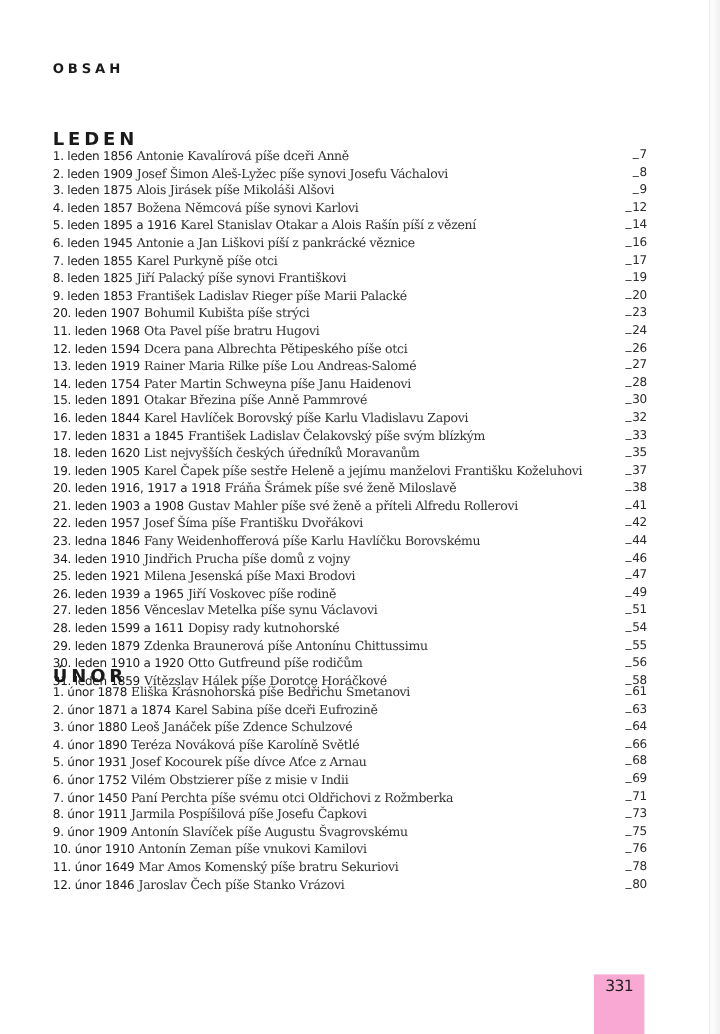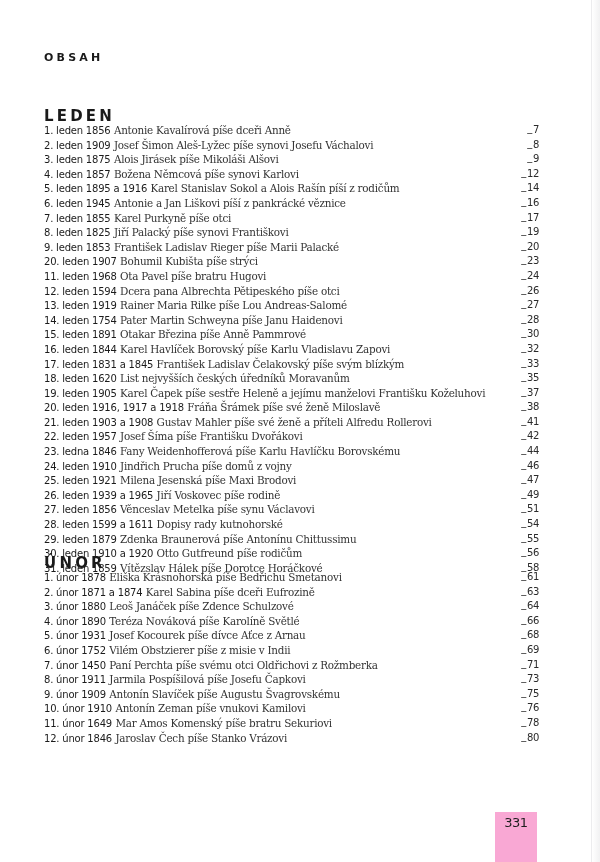--- a/index.html
+++ b/index.html
@@ -60,40 +60,40 @@
 
 <div class="heading obsah">OBSAH</div>
 
 <div class="section" id="leden">
   <div class="month">LEDEN</div>
   <div class="entries">
       <div class="entry"><span class="date">1. leden 1856</span> <span class="title">Antonie Kavalírová píše dceři Anně</span><span class="page">7</span></div>
       <div class="entry"><span class="date">2. leden 1909</span> <span class="title">Josef Šimon Aleš-Lyžec píše synovi Josefu Váchalovi</span><span class="page">8</span></div>
       <div class="entry"><span class="date">3. leden 1875</span> <span class="title">Alois Jirásek píše Mikoláši Alšovi</span><span class="page">9</span></div>
       <div class="entry"><span class="date">4. leden 1857</span> <span class="title">Božena Němcová píše synovi Karlovi</span><span class="page">12</span></div>
-      <div class="entry"><span class="date">5. leden 1895 a 1916</span> <span class="title">Karel Stanislav Sokol a Alois Rašín píší z rodičům</span><span class="page">14</span></div>
+      <div class="entry"><span class="date">5. leden 1895 a 1916</span> <span class="title">Karel Stanislav Otakar a Alois Rašín píší z vězení</span><span class="page">14</span></div>
       <div class="entry"><span class="date">6. leden 1945</span> <span class="title">Antonie a Jan Liškovi píší z pankrácké věznice</span><span class="page">16</span></div>
       <div class="entry"><span class="date">7. leden 1855</span> <span class="title">Karel Purkyně píše otci</span><span class="page">17</span></div>
       <div class="entry"><span class="date">8. leden 1825</span> <span class="title">Jiří Palacký píše synovi Františkovi</span><span class="page">19</span></div>
       <div class="entry"><span class="date">9. leden 1853</span> <span class="title">František Ladislav Rieger píše Marii Palacké</span><span class="page">20</span></div>
       <div class="entry"><span class="date">20. leden 1907</span> <span class="title">Bohumil Kubišta píše strýci</span><span class="page">23</span></div>
       <div class="entry"><span class="date">11. leden 1968</span> <span class="title">Ota Pavel píše bratru Hugovi</span><span class="page">24</span></div>
       <div class="entry"><span class="date">12. leden 1594</span> <span class="title">Dcera pana Albrechta Pětipeského píše otci</span><span class="page">26</span></div>
       <div class="entry"><span class="date">13. leden 1919</span> <span class="title">Rainer Maria Rilke píše Lou Andreas-Salomé</span><span class="page">27</span></div>
       <div class="entry"><span class="date">14. leden 1754</span> <span class="title">Pater Martin Schweyna píše Janu Haidenovi</span><span class="page">28</span></div>
       <div class="entry"><span class="date">15. leden 1891</span> <span class="title">Otakar Březina píše Anně Pammrové</span><span class="page">30</span></div>
       <div class="entry"><span class="date">16. leden 1844</span> <span class="title">Karel Havlíček Borovský píše Karlu Vladislavu Zapovi</span><span class="page">32</span></div>
       <div class="entry"><span class="date">17. leden 1831 a 1845</span> <span class="title">František Ladislav Čelakovský píše svým blízkým</span><span class="page">33</span></div>
       <div class="entry"><span class="date">18. leden 1620</span> <span class="title">List nejvyšších českých úředníků Moravanům</span><span class="page">35</span></div>
       <div class="entry"><span class="date">19. leden 1905</span> <span class="title">Karel Čapek píše sestře Heleně a jejímu manželovi Františku Koželuhovi</span><span class="page">37</span></div>
       <div class="entry"><span class="date">20. leden 1916, 1917 a 1918</span> <span class="title">Fráňa Šrámek píše své ženě Miloslavě</span><span class="page">38</span></div>
       <div class="entry"><span class="date">21. leden 1903 a 1908</span> <span class="title">Gustav Mahler píše své ženě a příteli Alfredu Rollerovi</span><span class="page">41</span></div>
       <div class="entry"><span class="date">22. leden 1957</span> <span class="title">Josef Šíma píše Františku Dvořákovi</span><span class="page">42</span></div>
       <div class="entry"><span class="date">23. ledna 1846</span> <span class="title">Fany Weidenhofferová píše Karlu Havlíčku Borovskému</span><span class="page">44</span></div>
-      <div class="entry"><span class="date">24. leden 1910</span> <span class="title">Jindřich Prucha píše domů z vojny</span><span class="page">46</span></div>
+      <div class="entry"><span class="date">34. leden 1910</span> <span class="title">Jindřich Prucha píše domů z vojny</span><span class="page">46</span></div>
       <div class="entry"><span class="date">25. leden 1921</span> <span class="title">Milena Jesenská píše Maxi Brodovi</span><span class="page">47</span></div>
       <div class="entry"><span class="date">26. leden 1939 a 1965</span> <span class="title">Jiří Voskovec píše rodině</span><span class="page">49</span></div>
       <div class="entry"><span class="date">27. leden 1856</span> <span class="title">Věnceslav Metelka píše synu Václavovi</span><span class="page">51</span></div>
       <div class="entry"><span class="date">28. leden 1599 a 1611</span> <span class="title">Dopisy rady kutnohorské</span><span class="page">54</span></div>
       <div class="entry"><span class="date">29. leden 1879</span> <span class="title">Zdenka Braunerová píše Antonínu Chittussimu</span><span class="page">55</span></div>
       <div class="entry"><span class="date">30. leden 1910 a 1920</span> <span class="title">Otto Gutfreund píše rodičům</span><span class="page">56</span></div>
       <div class="entry"><span class="date">31. leden 1859</span> <span class="title">Vítězslav Hálek píše Dorotce Horáčkové</span><span class="page">58</span></div>
     </div>
 </div>
 

